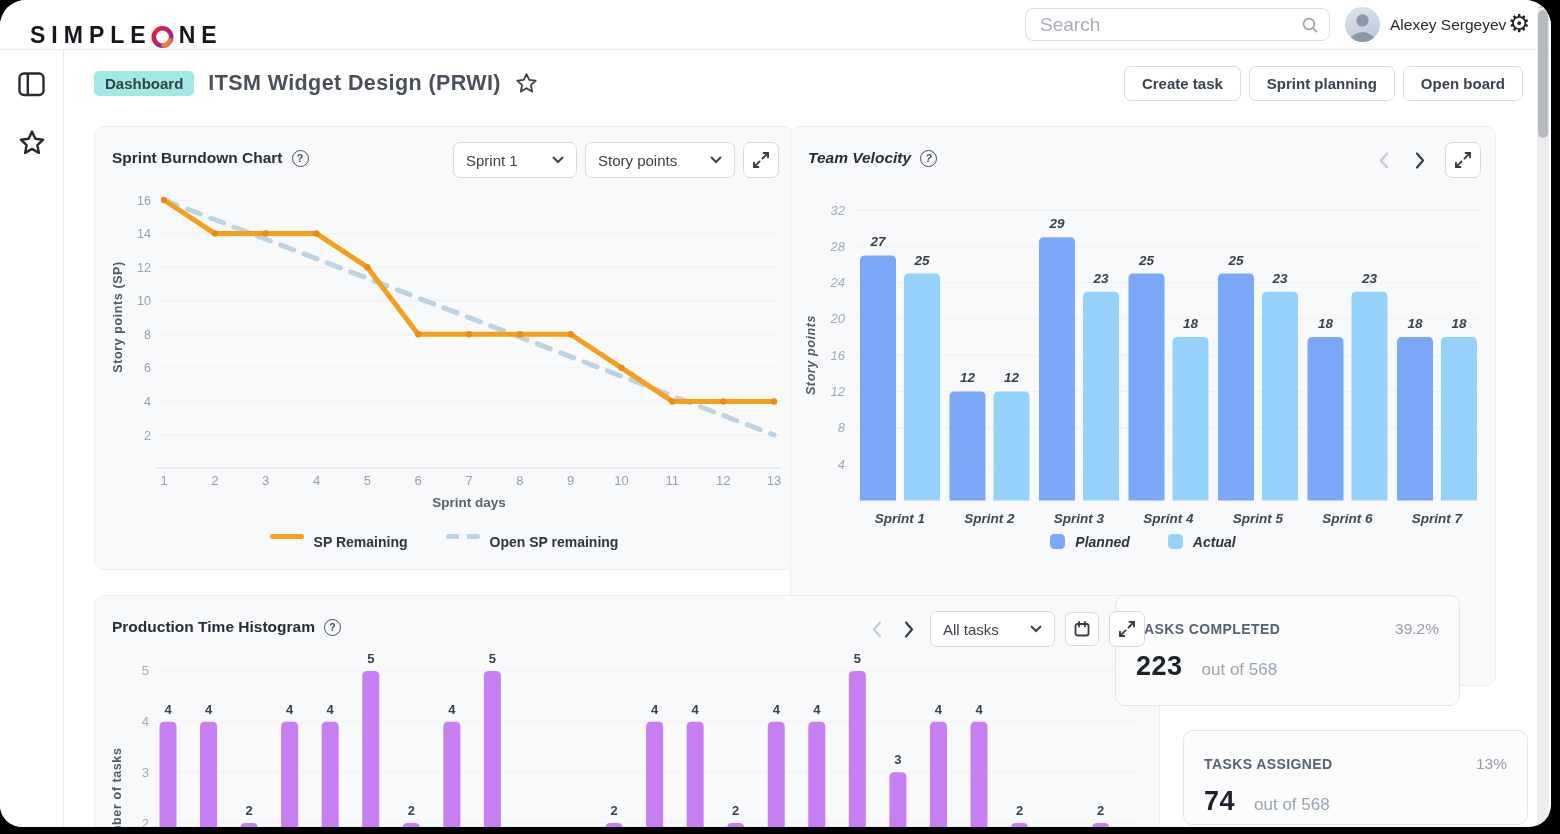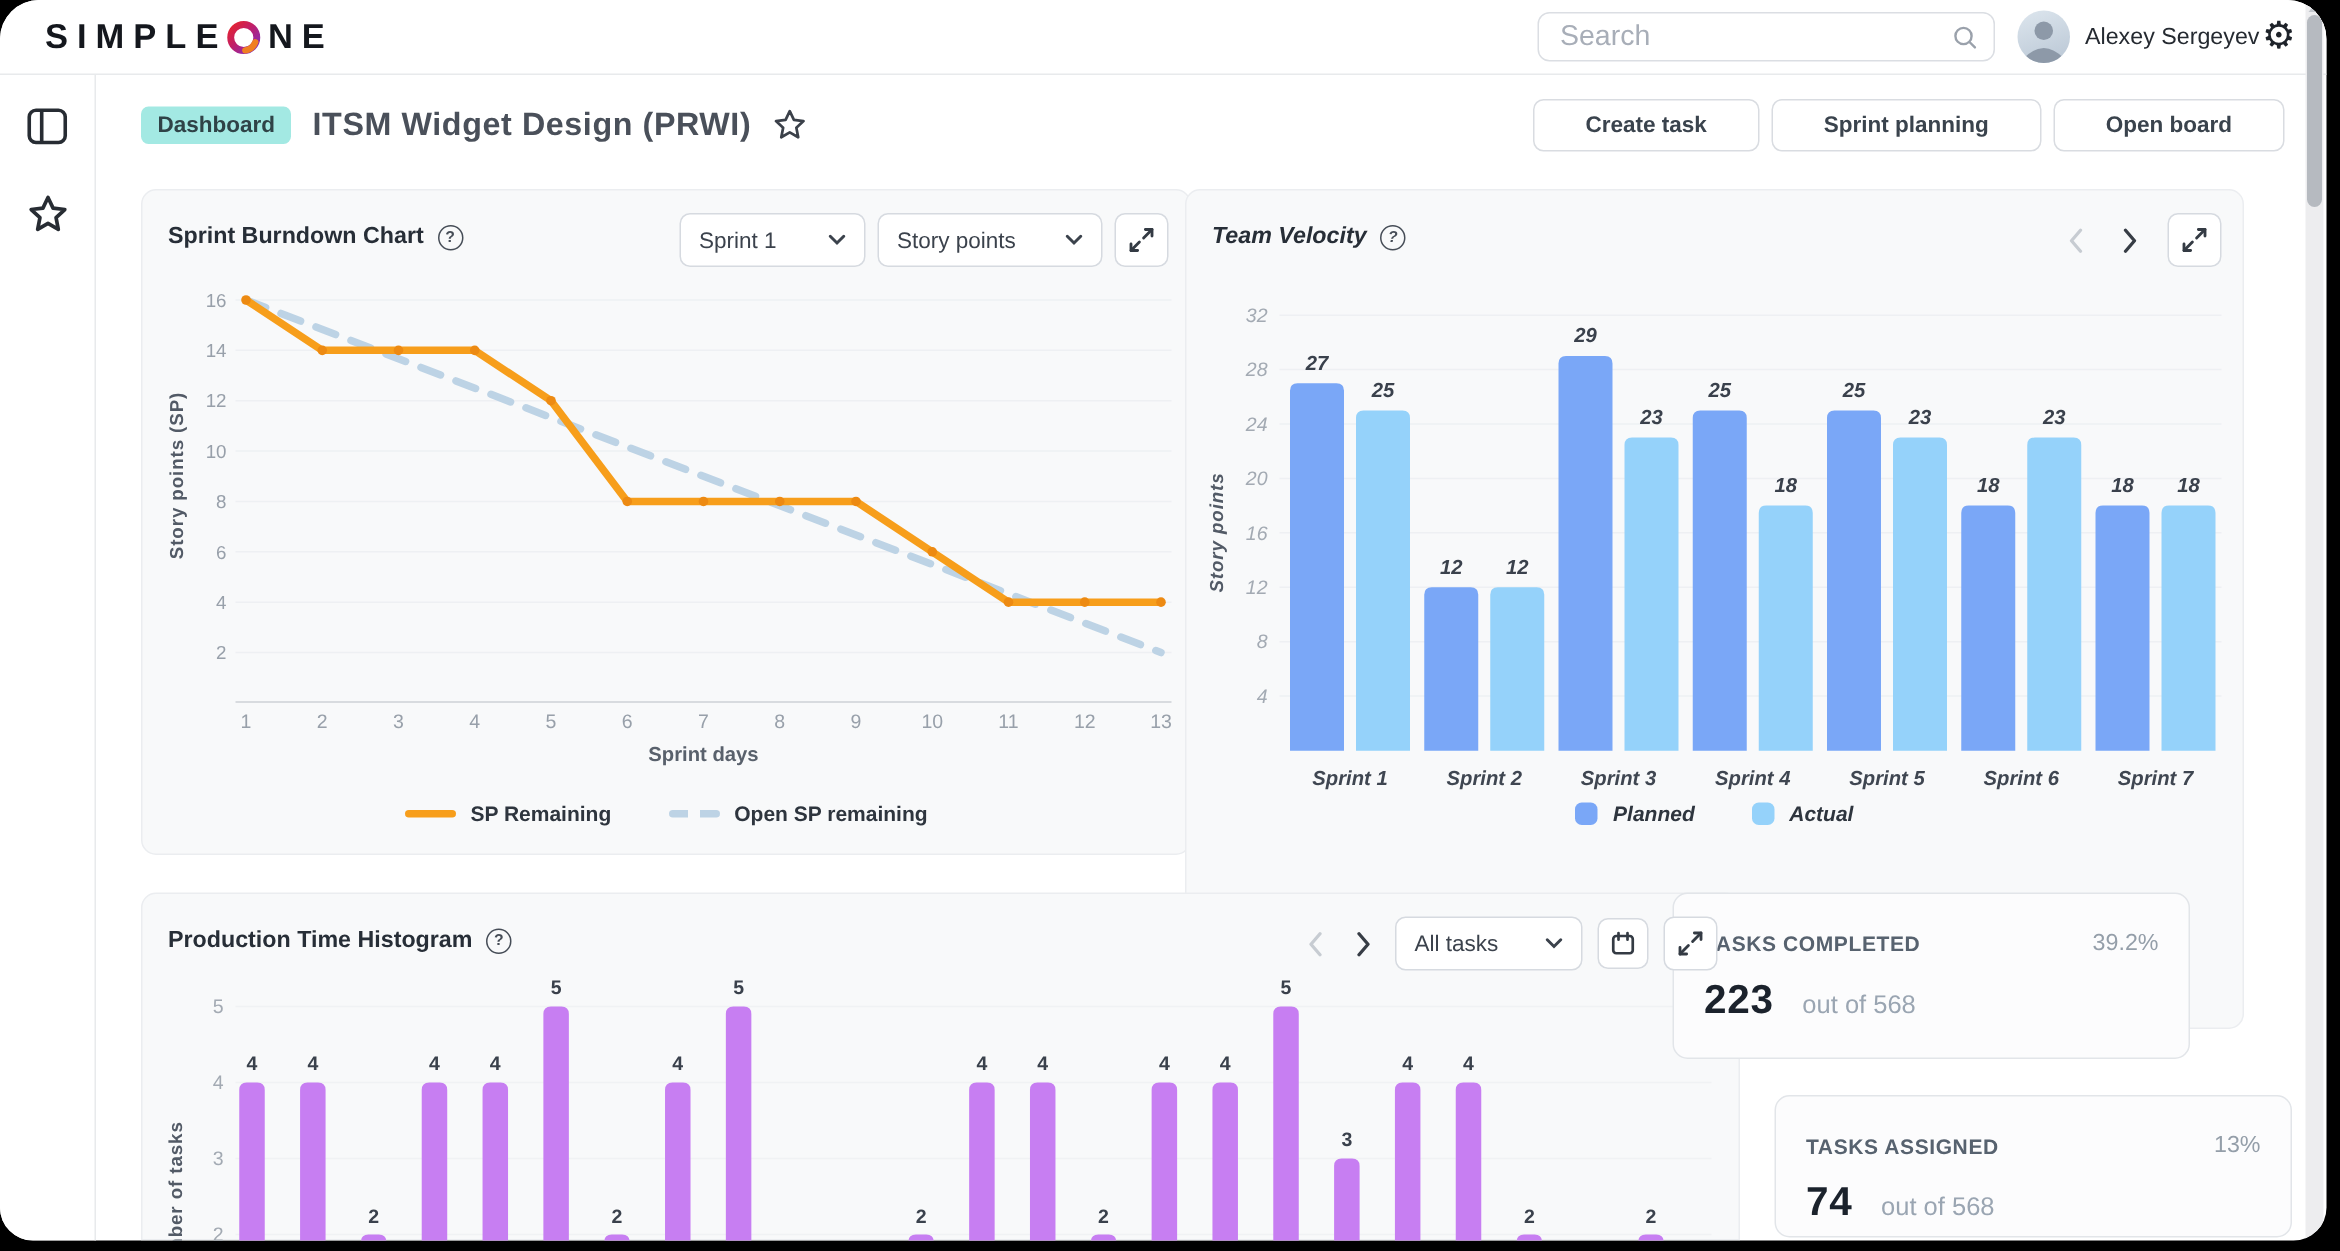--- a/index.html
+++ b/index.html
@@ -1,21 +1,21 @@
 <!DOCTYPE html>
 <html><head>
 <meta charset="utf-8">
 <style>
   html,body{margin:0;padding:0;width:1560px;height:834px;background:#000;overflow:hidden;
     font-family:"Liberation Sans",sans-serif;}
   .window{position:absolute;left:0;top:0;width:1551px;height:827px;background:#fff;
     border-radius:26px 26px 22px 22px;overflow:hidden;}
   
   .topbar{position:absolute;left:0;top:0;right:0;height:49px;background:#fff;border-bottom:1px solid #e8eaec;}
-  .logo{position:absolute;left:30px;top:0;height:49px;display:flex;align-items:center;}
+  .logo{position:absolute;left:30px;top:0;height:49px;display:flex;align-items:flex-end;}
   .logo span{font-size:23px;font-weight:800;letter-spacing:6px;color:#14171d;}
   .logo svg{margin:0 4px 0 -2px;}
   .search{position:absolute;left:1025px;top:8px;width:305px;height:33px;border:1.5px solid #dbdee3;
     border-radius:8px;box-sizing:border-box;display:flex;align-items:center;background:#fff;}
   .search input{border:none;outline:none;flex:1;margin-left:12px;font-size:19px;color:#3a414c;
     font-family:"Liberation Sans",sans-serif;background:transparent;}
   .search input::placeholder{color:#a8aeb8;}
   .search .mag{margin-right:10px;display:flex;}
   .avatar{position:absolute;left:1345px;top:7px;width:35px;height:35px;border-radius:50%;
     background:linear-gradient(160deg,#dde6ee 0%,#b9c6d4 100%);overflow:hidden;}
@@ -30,42 +30,42 @@
   .scroll-thumb{position:absolute;right:3px;top:10px;width:10px;height:128px;background:#b6bac0;border-radius:5px;}
   
   .sidebar{position:absolute;left:0;top:50px;bottom:0;width:63px;background:#fff;border-right:1px solid #e8eaec;}
   .side-btn{width:63px;height:44px;display:flex;align-items:center;justify-content:center;cursor:pointer;}
   .side-btn.first{margin-top:12px;}
   
   .page-header{position:absolute;left:94px;top:62px;height:42px;display:flex;align-items:center;gap:14px;}
   .badge{background:#a3e9e3;color:#2f4347;font-size:15px;font-weight:600;padding:4px 11px;border-radius:5px;}
   .page-title{font-size:21.5px;font-weight:600;color:#4a505a;letter-spacing:.4px;}
   .header-actions{position:absolute;right:28px;top:66px;display:flex;gap:8px;}
-  .btn{height:33px;padding:0 34px;border:1px solid #d9dce1;border-radius:7px;background:#fff;
+  .btn{height:33px;padding:0 17px;border:1px solid #d9dce1;border-radius:7px;background:#fff;
     font-size:15px;font-weight:600;color:#3a434d;display:flex;align-items:center;cursor:pointer;}
   
   .panel{position:absolute;background:#f8f9fa;border:1px solid #ebedf0;border-radius:10px;box-sizing:border-box;}
   .panel-head{position:absolute;top:0;left:0;right:0;height:58px;display:flex;align-items:flex-start;
     justify-content:space-between;padding:15px 14px 0 17px;box-sizing:border-box;z-index:2;}
   .panel-title-group{display:flex;align-items:center;gap:9px;margin-top:7px;text-align:center;}
   .panel-title{font-size:15.5px;font-weight:700;color:#272e37;}
   .help{width:17px;height:17px;border:1.6px solid #464d57;border-radius:50%;box-sizing:border-box;
     font-size:10.5px;font-weight:700;color:#464d57;display:flex;align-items:center;justify-content:center;cursor:pointer;}
   .help::after{content:"?";}
   .panel-controls{display:flex;align-items:center;gap:8px;}
   .select{height:36px;background:#fff;border:1px solid #d6dae0;border-radius:7px;box-sizing:border-box;
     display:flex;align-items:center;justify-content:space-between;padding:0 12px;cursor:pointer;
     font-size:15px;color:#3b424c;}
   .icon-btn{width:36px;height:36px;background:#fff;border:1px solid #d6dae0;border-radius:7px;
     box-sizing:border-box;display:flex;align-items:center;justify-content:center;cursor:pointer;}
   .nav-chev{width:22px;height:36px;display:flex;align-items:center;justify-content:center;cursor:pointer;}
   .chart-svg{position:absolute;left:0;top:0;}
   svg text{font-family:"Liberation Sans",sans-serif;}
   .legend{position:absolute;left:0;right:0;top:407px;display:flex;justify-content:center;gap:38px;z-index:2;}
-  .legend-item{display:flex;align-items:center;gap:10px;font-size:14px;font-weight:700;color:#2e353e;}
+  .legend-item{display:flex;align-items:flex-start;gap:10px;font-size:14px;font-weight:700;color:#2e353e;}
   .sw-line{width:34px;height:5px;border-radius:3px;}
   .sw-sq{width:15px;height:15px;border-radius:4.5px;}
   
   .card{position:absolute;background:#fcfcfd;border:1px solid #e2e5e9;border-radius:10px;
     box-sizing:border-box;padding:24px 20px 0 20px;}
   .card-row1{display:flex;justify-content:space-between;align-items:center;}
   .card-label{font-size:14px;font-weight:700;color:#57626f;letter-spacing:.4px;}
   .card-pct{font-size:15.5px;color:#949ea9;}
   .card-row2{display:flex;align-items:baseline;gap:19px;margin-top:13px;}
   .card-value{font-size:27px;font-weight:700;color:#1b222c;letter-spacing:.5px;}

